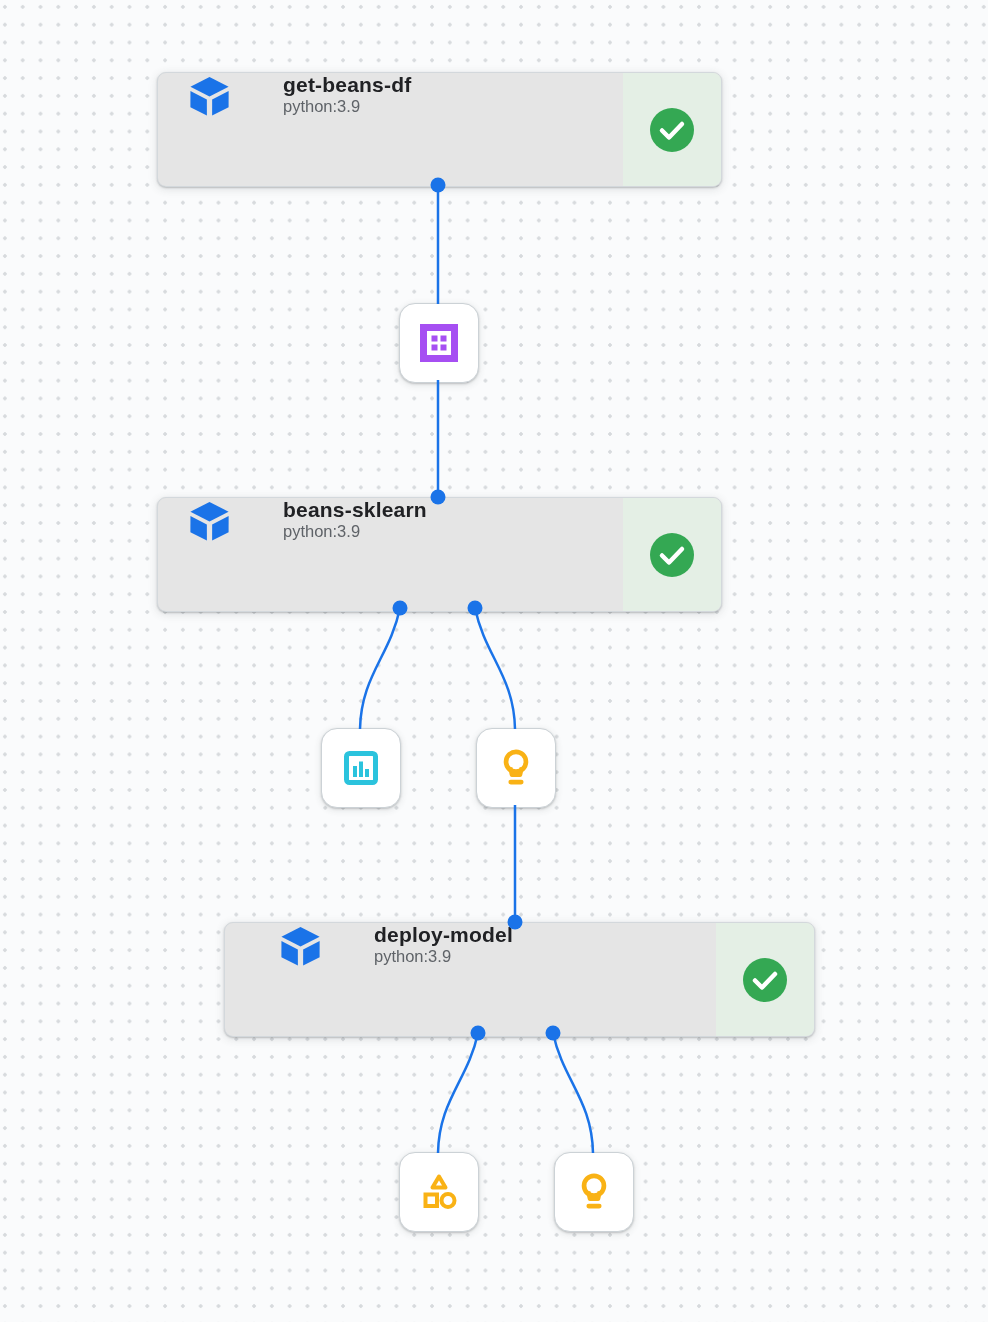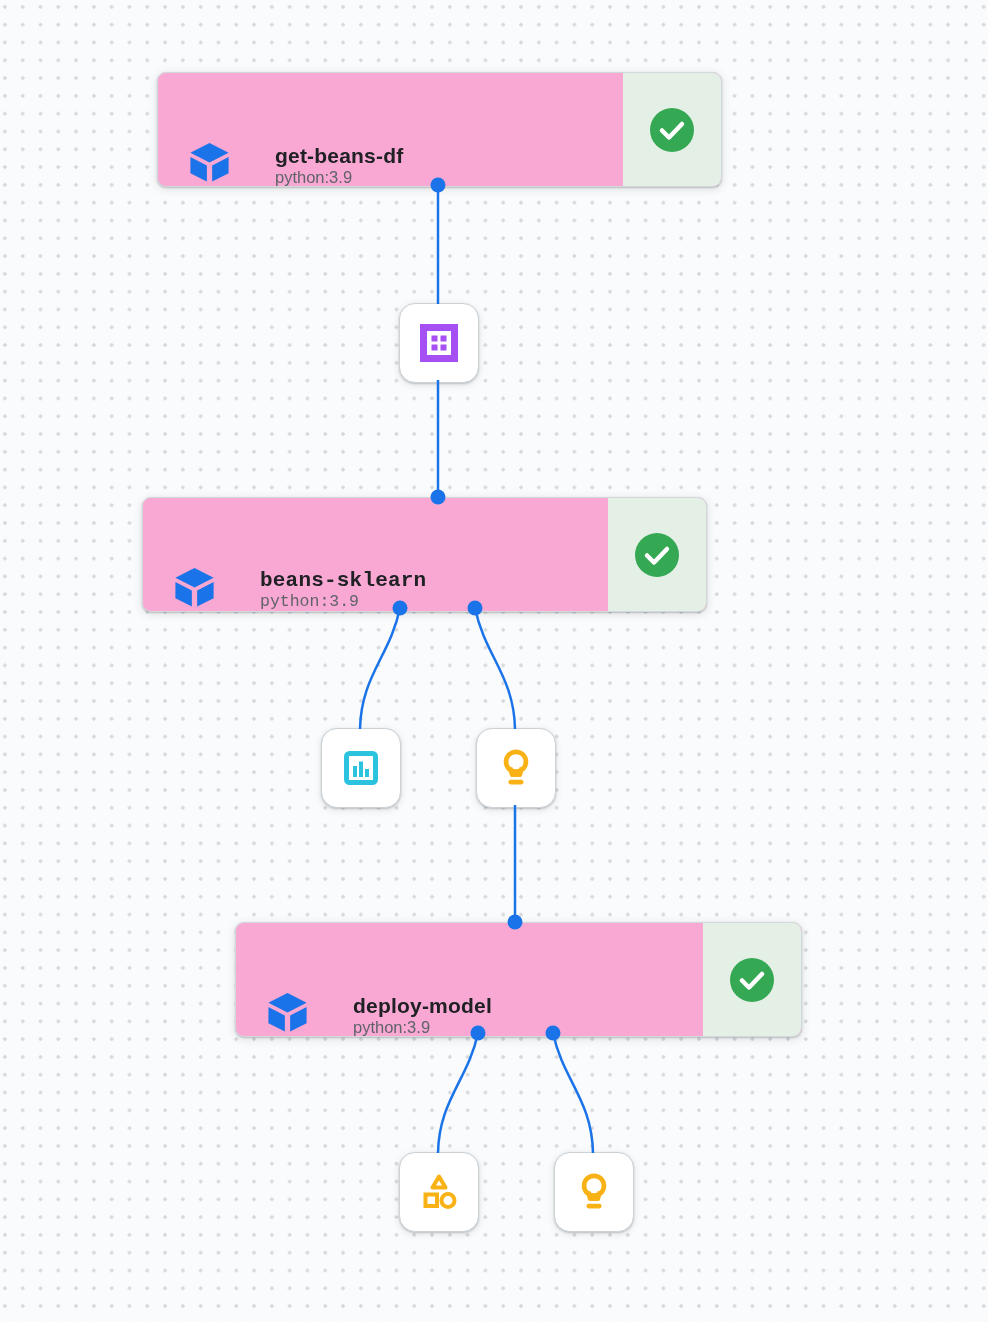--- a/index.html
+++ b/index.html
@@ -6,24 +6,25 @@
   body{
     width:988px;height:1322px;position:relative;overflow:hidden;
     background-color:#fafbfc;
     background-image:radial-gradient(circle,#d7dadd 1.5px,transparent 2px);
     background-size:17.8px 17.8px;
     background-position:-4px -2px;
     font-family:"Liberation Sans",sans-serif;
   }
   .canvas{position:absolute;inset:0;}
   .exec-node{
-    position:absolute;display:flex;align-items:flex-end;
-    background:#f9a8d4;border:1px solid #d3d8dc;border-radius:9px;
+    position:absolute;display:flex;align-items:flex-start;
+    background:#e5e5e5;border:1px solid #d3d8dc;border-radius:9px;
     box-shadow:0 1px 2px rgba(60,64,67,.28),0 2px 8px 1px rgba(60,64,67,.12);
     z-index:2;
+    gap:8px;
   }
   .cube-wrap{margin-left:28px;width:47px;height:47px;flex:0 0 auto;display:flex;align-items:center;justify-content:center;}
   .node-text{margin-left:42px;display:flex;flex-direction:column;}
   .node-title{font-size:21px;font-weight:700;color:#202124;letter-spacing:.2px;line-height:1.15;}
   .node-subtitle{font-size:16.5px;color:#5f6368;line-height:1.1;}
   .status-strip{
     position:absolute;top:0;right:0;bottom:0;width:98px;
     background:#e4efe5;border-radius:0 8px 8px 0;
     display:flex;align-items:center;justify-content:center;
   }
@@ -87,21 +88,21 @@
       <rect x="6.5" y="6.5" width="31" height="31" fill="none" stroke="#a64ff2" stroke-width="7"></rect>
       <g fill="#a64ff2">
         <rect x="14.5" y="14.5" width="6" height="6"></rect>
         <rect x="23.5" y="14.5" width="6" height="6"></rect>
         <rect x="14.5" y="23.5" width="6" height="6"></rect>
         <rect x="23.5" y="23.5" width="6" height="6"></rect>
       </g>
     </svg>
   </div>
 
-  <div class="exec-node" style="left:142px;top:497px;width:563px;height:113px;font-family:Liberation Mono, monospace;">
+  <div class="exec-node" style="left:157px;top:497px;width:563px;height:113px;">
     <span class="cube-wrap">
       <svg width="47" height="47" viewBox="0 0 48 48" fill="#1a73e8">
         <polygon points="24,4 43.5,14 24,24 4.5,14"></polygon>
         <polygon points="4.5,18.5 21.3,27 21.3,43.5 4.5,35"></polygon>
         <polygon points="43.5,18.5 26.7,27 26.7,43.5 43.5,35"></polygon>
       </svg>
     </span>
     <span class="node-text">
       <span class="node-title">beans-sklearn</span>
       <span class="node-subtitle">python:3.9</span>
@@ -126,21 +127,21 @@
   </div>
 
   <div class="artifact-node" style="left:476px;top:728px;">
     <svg width="46" height="46" viewBox="0 0 44 44">
       <circle cx="22" cy="16" r="9.5" fill="none" stroke="#f9b215" stroke-width="4.5"></circle>
       <path d="M16.5 21.5 L18 28.5 H26 L27.5 21.5" fill="none" stroke="#f9b215" stroke-width="4" stroke-linejoin="round"></path>
       <line x1="17" y1="35.5" x2="27" y2="35.5" stroke="#f9b215" stroke-width="4.5" stroke-linecap="round"></line>
     </svg>
   </div>
 
-  <div class="exec-node" style="left:235px;top:922px;width:565px;height:113px;">
+  <div class="exec-node" style="left:224px;top:922px;width:565px;height:113px;padding-left:24px;">
     <span class="cube-wrap">
       <svg width="47" height="47" viewBox="0 0 48 48" fill="#1a73e8">
         <polygon points="24,4 43.5,14 24,24 4.5,14"></polygon>
         <polygon points="4.5,18.5 21.3,27 21.3,43.5 4.5,35"></polygon>
         <polygon points="43.5,18.5 26.7,27 26.7,43.5 43.5,35"></polygon>
       </svg>
     </span>
     <span class="node-text">
       <span class="node-title">deploy-model</span>
       <span class="node-subtitle">python:3.9</span>

